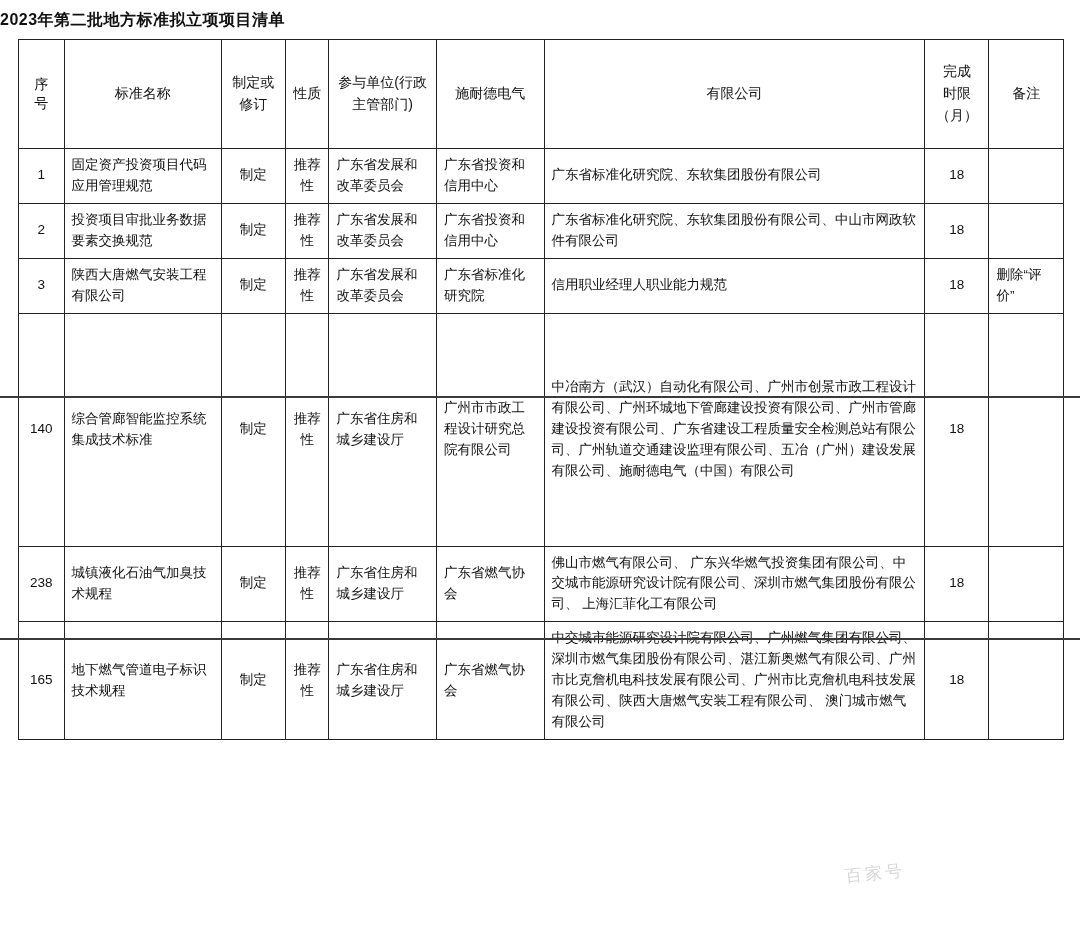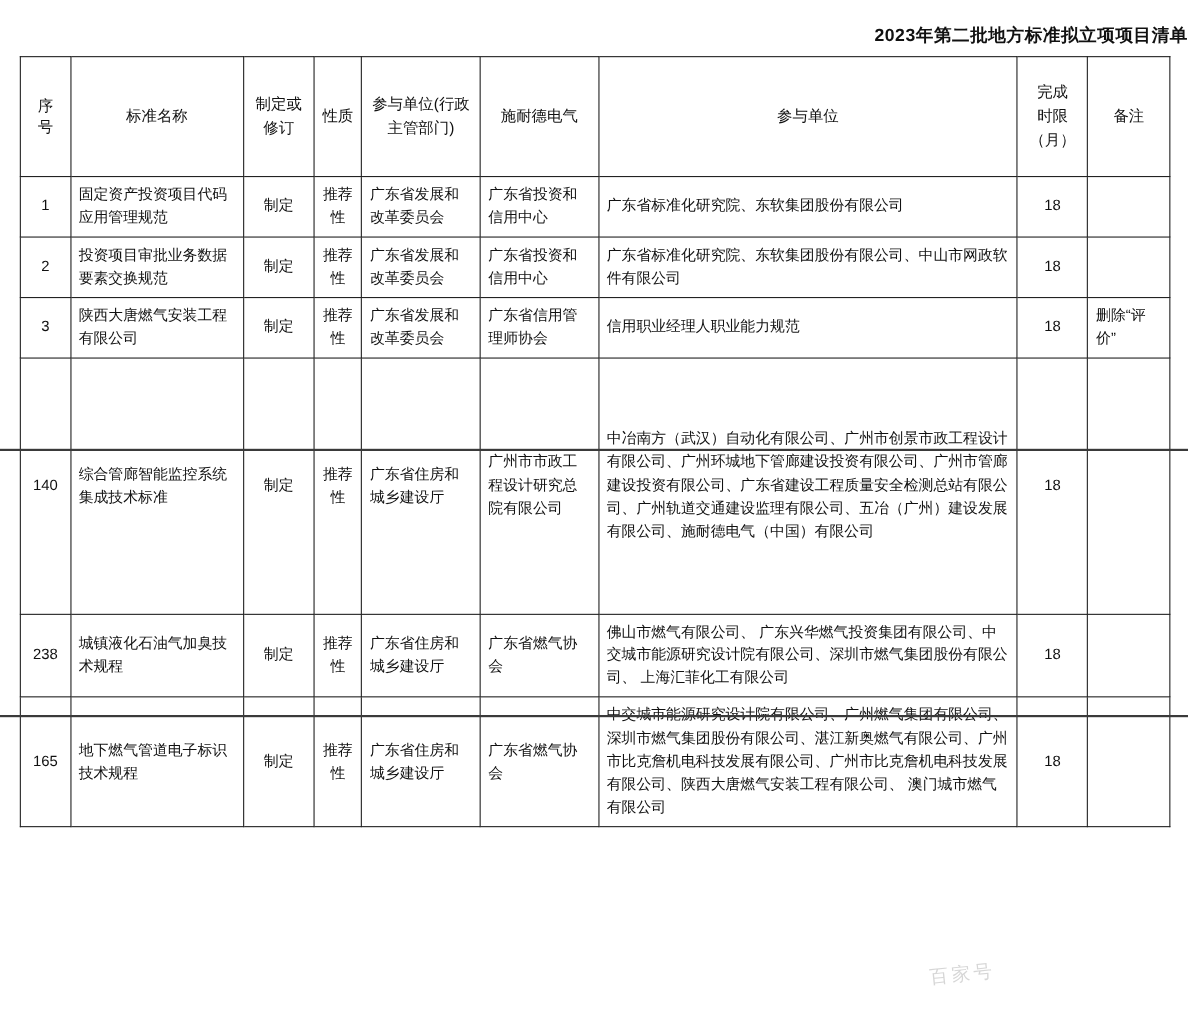--- a/index.html
+++ b/index.html
@@ -14,27 +14,26 @@
     color: #111111;
     overflow: hidden;
   }
   .page {
     position: relative;
     width: 1080px;
     height: 937px;
     box-sizing: border-box;
   }
   .doc-title {
-    text-align: right;
+    text-align: left;
     font-size: 16px;
     font-weight: bold;
     letter-spacing: 0.5px;
     padding: 10px 0 8px 0;
     color: #111111;
-    margin-top: 12px;
   }
   .table-wrap {
     padding: 0 16px 0 18px;
     box-sizing: border-box;
   }
   table.main {
     border-collapse: collapse;
     width: 1046px;
     table-layout: fixed;
     font-size: 13.5px;
@@ -125,21 +124,21 @@
           <th class="hd">
             <span class="vtext">制定或</span><br>
             <span class="vtext">修订</span>
           </th>
           <th class="hd">性质</th>
           <th class="hd">
             <span class="vtext">参与单位(行政</span><br>
             <span class="vtext">主管部门)</span>
           </th>
           <th class="hd">施耐德电气</th>
-          <th class="hd">参与单位</th>
+          <th class="hd">有限公司</th>
           <th class="hd">
             <span class="vtext">完成</span><br>
             <span class="vtext">时限</span><br>
             <span class="vtext">（月）</span>
           </th>
           <th class="hd">备注</th>
         </tr>
       </thead>
       <tbody>
         <tr>
@@ -163,21 +162,21 @@
           <td class="l">广东省标准化研究院、东软集团股份有限公司、中山市网政软件有限公司</td>
           <td class="c">18</td>
           <td class="l"></td>
         </tr>
         <tr>
           <td class="c">3</td>
           <td class="l">陕西大唐燃气安装工程有限公司</td>
           <td class="c">制定</td>
           <td class="c">推荐性</td>
           <td class="l">广东省发展和改革委员会</td>
-          <td class="l">广东省信用管理师协会</td>
+          <td class="l">广东省标准化研究院</td>
           <td class="l">信用职业经理人职业能力规范</td>
           <td class="c">18</td>
           <td class="l">删除“评价”</td>
         </tr>
         <tr class="row-tall">
           <td class="c">140</td>
           <td class="l">综合管廊智能监控系统集成技术标准</td>
           <td class="c">制定</td>
           <td class="c">推荐性</td>
           <td class="l">广东省住房和城乡建设厅</td>

